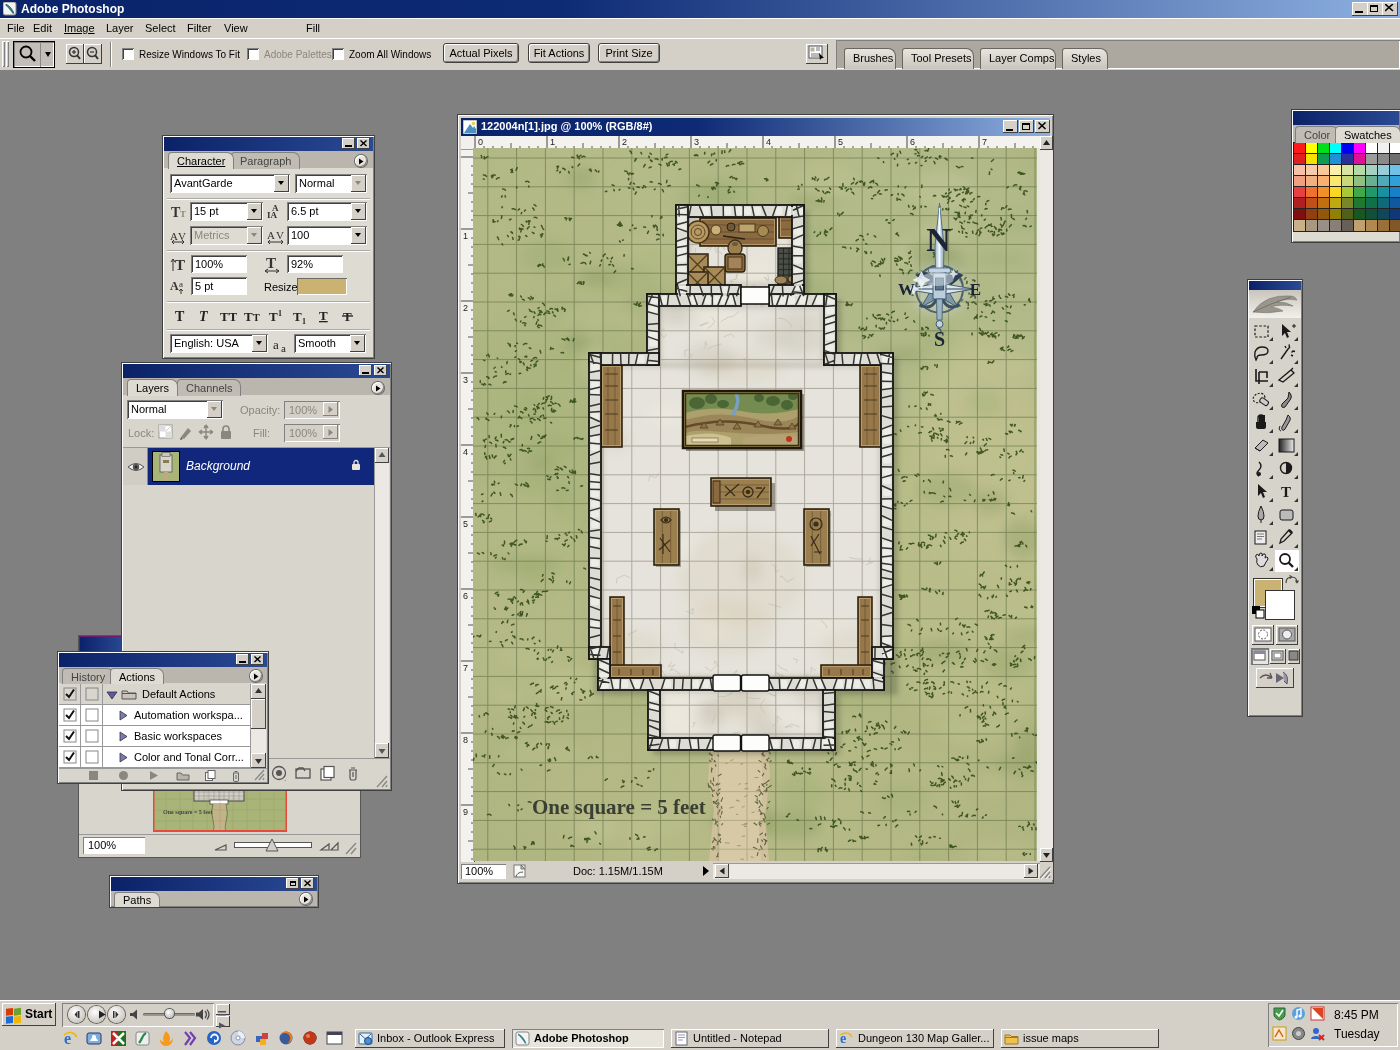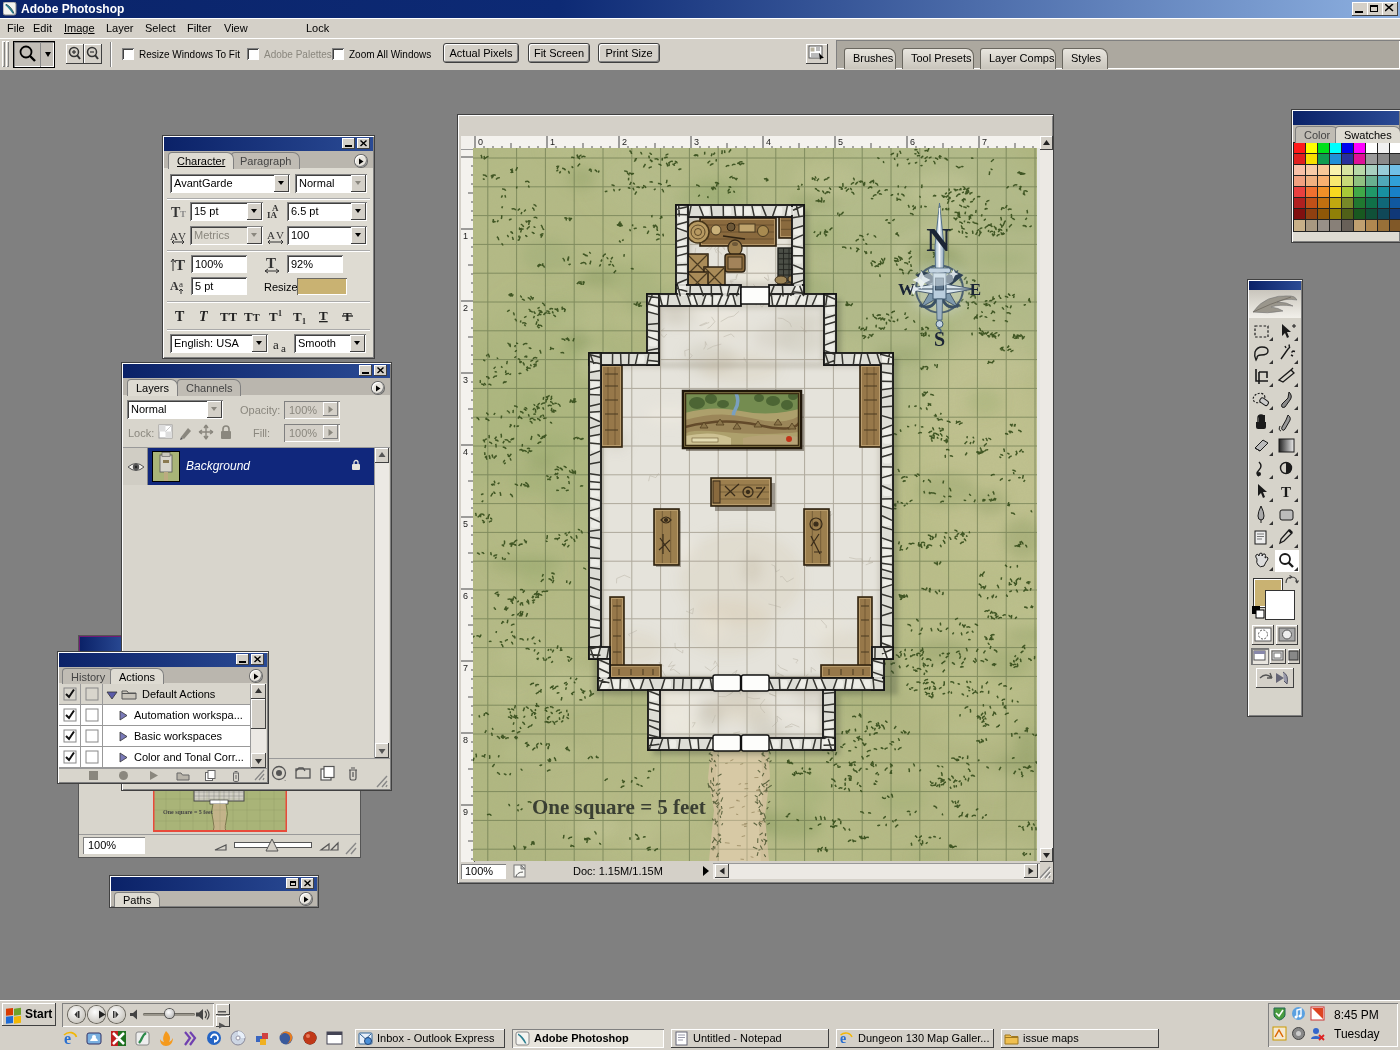--- a/index.html
+++ b/index.html
@@ -43,21 +43,21 @@
   </div>
 <div class="abs" style="left:0;top:18px;width:1400px;height:20px;background:#d4d0c8;box-shadow:inset 0 1px 0 #fff;">
     <span class="abs t11" style="left:7px;top:4px;">File</span>
     <span class="abs t11" style="left:33px;top:4px;">Edit</span>
     <span class="abs t11" style="left:64px;top:4px;text-decoration:underline;">Image</span>
     <span class="abs t11" style="left:106px;top:4px;">Layer</span>
     <span class="abs t11" style="left:145px;top:4px;">Select</span>
     <span class="abs t11" style="left:187px;top:4px;">Filter</span>
     <span class="abs t11" style="left:224px;top:4px;">View</span>
     <span class="abs t11" style="left:257px;top:15px;margin-top:20px;">Window</span>
-    <span class="abs t11" style="left:306px;top:4px;">Lock</span>
+    <span class="abs t11" style="left:306px;top:4px;">Fill</span>
   </div>
 <div class="abs" style="left:0;top:38px;width:1400px;height:33px;background:#d4d0c8;box-shadow:inset 0 1px 0 #fff,inset 0 -1px 0 #808080;">
     <div class="abs" style="left:2px;top:3px;width:3px;height:26px;box-shadow:inset 1px 1px 0 #fff,inset -1px -1px 0 #808080;"></div>
     <div class="abs" style="left:6px;top:3px;width:3px;height:26px;box-shadow:inset 1px 1px 0 #fff,inset -1px -1px 0 #808080;"></div>
     <div class="abs" style="left:14px;top:4px;width:40px;height:25px;background:#c3bfb8;box-shadow:inset 1px 1px 0 #808080,inset -1px -1px 0 #fff,0 0 0 1px #000;">
       <svg class="abs" style="left:4px;top:3px" width="19" height="19">
         <circle cx="8" cy="7" r="5.5" fill="none" stroke="#000" stroke-width="1.8"></circle>
         <line x1="12" y1="11" x2="17" y2="16" stroke="#000" stroke-width="2.4"></line>
       </svg>
       <div class="abs" style="left:26px;top:0;width:1px;height:25px;background:#888;"></div>
@@ -76,39 +76,55 @@
       </svg></div>
     <div class="abs" style="left:110px;top:4px;width:1px;height:25px;background:#808080;"></div>
     <div class="abs" style="left:111px;top:4px;width:1px;height:25px;background:#fff;"></div>
     <div class="cb" style="left:122px;top:10px;"></div>
     <span class="abs" style="left:139px;top:11px;font-size:10px;color:#000;">Resize Windows To Fit</span>
     <div class="cb" style="left:247px;top:10px;"></div>
     <span class="abs" style="left:264px;top:11px;font-size:10px;color:#8a877e;">Adobe Palettes</span>
     <div class="cb" style="left:332px;top:10px;"></div>
     <span class="abs" style="left:349px;top:11px;font-size:10px;color:#000;">Zoom All Windows</span>
     <div class="osbtn" style="left:443px;top:5px;width:76px;">Actual Pixels</div>
-    <div class="osbtn" style="left:528px;top:5px;width:62px;">Fit Screen</div>
+    <div class="osbtn" style="left:528px;top:5px;width:62px;">Fit Actions</div>
     <div class="osbtn" style="left:598px;top:5px;width:62px;">Print Size</div>
     <div class="abs raised2" style="left:806px;top:6px;width:22px;height:20px;"><svg width="20" height="18">
         <rect x="3" y="2" width="13" height="12" fill="#fff" stroke="#555"></rect>
         <rect x="4.5" y="3.5" width="4" height="4" fill="#b8b29e"></rect>
         <line x1="10" y1="4" x2="14" y2="4" stroke="#777"></line>
         <line x1="10" y1="6" x2="14" y2="6" stroke="#777"></line>
         <line x1="5" y1="10" x2="14" y2="10" stroke="#777"></line>
         <line x1="5" y1="12" x2="14" y2="12" stroke="#777"></line>
         <path d="M13 9 L18 14 L15.5 14 L14 16 Z" fill="#000"></path>
       </svg></div>
     <div class="abs" style="left:836px;top:2px;width:564px;height:29px;background:#aca89f;box-shadow:inset 1px 1px 0 #808080,inset -1px -1px 0 #fff;">
       <div class="abs" style="left:8px;top:8px;width:52px;height:21px;background:linear-gradient(#e8e5de,#c9c5bc);border:1px solid #6a675f;border-bottom:none;border-radius:3px 8px 0 0;font-size:11px;padding:3px 0 0 8px;">Brushes</div>
       <div class="abs" style="left:66px;top:8px;width:72px;height:21px;background:linear-gradient(#e8e5de,#c9c5bc);border:1px solid #6a675f;border-bottom:none;border-radius:3px 8px 0 0;font-size:11px;padding:3px 0 0 8px;">Tool Presets</div>
       <div class="abs" style="left:144px;top:8px;width:76px;height:21px;background:linear-gradient(#e8e5de,#c9c5bc);border:1px solid #6a675f;border-bottom:none;border-radius:3px 8px 0 0;font-size:11px;padding:3px 0 0 8px;">Layer Comps</div>
       <div class="abs" style="left:226px;top:8px;width:46px;height:21px;background:linear-gradient(#e8e5de,#c9c5bc);border:1px solid #6a675f;border-bottom:none;border-radius:3px 8px 0 0;font-size:11px;padding:3px 0 0 8px;">Styles</div>
     </div>
   </div>
 <div class="abs" style="left:458px;top:115px;width:595px;height:768px;background:#d4d0c8;box-shadow:0 0 0 1px #404040,inset 1px 1px 0 #fff,inset -1px -1px 0 #808080;">
+    <div class="abs titlebar" style="left:3px;top:3px;width:589px;height:18px;">
+      <svg class="abs" style="left:2px;top:2px" width="14" height="14">
+        <rect width="14" height="14" fill="#fff" stroke="#889"></rect>
+        <path d="M1 13 L7 4 L10 8 L11 6 L13 9 L13 13 Z" fill="#4a90c0"></path>
+        <circle cx="10.5" cy="3.5" r="1.8" fill="#e8d44a"></circle>
+      </svg>
+      <span class="abs" style="left:20px;top:2px;font-size:11px;font-weight:bold;color:#fff;white-space:nowrap;">122004n[1].jpg @ 100% (RGB/8#)</span>
+      <div class="abs" style="left:542px;top:2px;width:15px;height:13px;background:#d4d0c8;box-shadow:inset -1px -1px 0 #404040,inset 1px 1px 0 #fff;"></div>
+      <div class="abs" style="left:558px;top:2px;width:15px;height:13px;background:#d4d0c8;box-shadow:inset -1px -1px 0 #404040,inset 1px 1px 0 #fff;"></div>
+      <div class="abs" style="left:574px;top:2px;width:15px;height:13px;background:#d4d0c8;box-shadow:inset -1px -1px 0 #404040,inset 1px 1px 0 #fff;"></div>
+      <div class="abs" style="left:545px;top:11px;width:7px;height:2px;background:#000;"></div>
+      <div class="abs" style="left:561px;top:5px;width:8px;height:7px;border:1px solid #000;border-top-width:2px;"></div>
+      <svg class="abs" style="left:577px;top:4px" width="9" height="8">
+        <path d="M0.5 0.5 L7.5 7 M7.5 0.5 L0.5 7" stroke="#000" stroke-width="1.5"></path>
+      </svg>
+    </div>
     <div class="abs" style="left:3px;top:21px;width:14px;height:14px;background:#f2f0ec;border-right:1px solid #999;border-bottom:1px solid #999;"></div>
     <div class="abs" style="left:15px;top:21px;width:567px;height:14px;background:#f4f2ee;border-bottom:1px solid #555;overflow:hidden;"><svg width="567" height="14">
         <line x1="2" y1="0" x2="2" y2="13" stroke="#444" stroke-width="1"></line>
         <text x="5" y="9" font-size="9" fill="#222" font-family="Liberation Sans">0</text>
         <line x1="11" y1="10" x2="11" y2="13" stroke="#555" stroke-width="1"></line>
         <line x1="20" y1="10" x2="20" y2="13" stroke="#555" stroke-width="1"></line>
         <line x1="29" y1="10" x2="29" y2="13" stroke="#555" stroke-width="1"></line>
         <line x1="38" y1="7" x2="38" y2="13" stroke="#555" stroke-width="1"></line>
         <line x1="47" y1="10" x2="47" y2="13" stroke="#555" stroke-width="1"></line>
         <line x1="56" y1="10" x2="56" y2="13" stroke="#555" stroke-width="1"></line>

